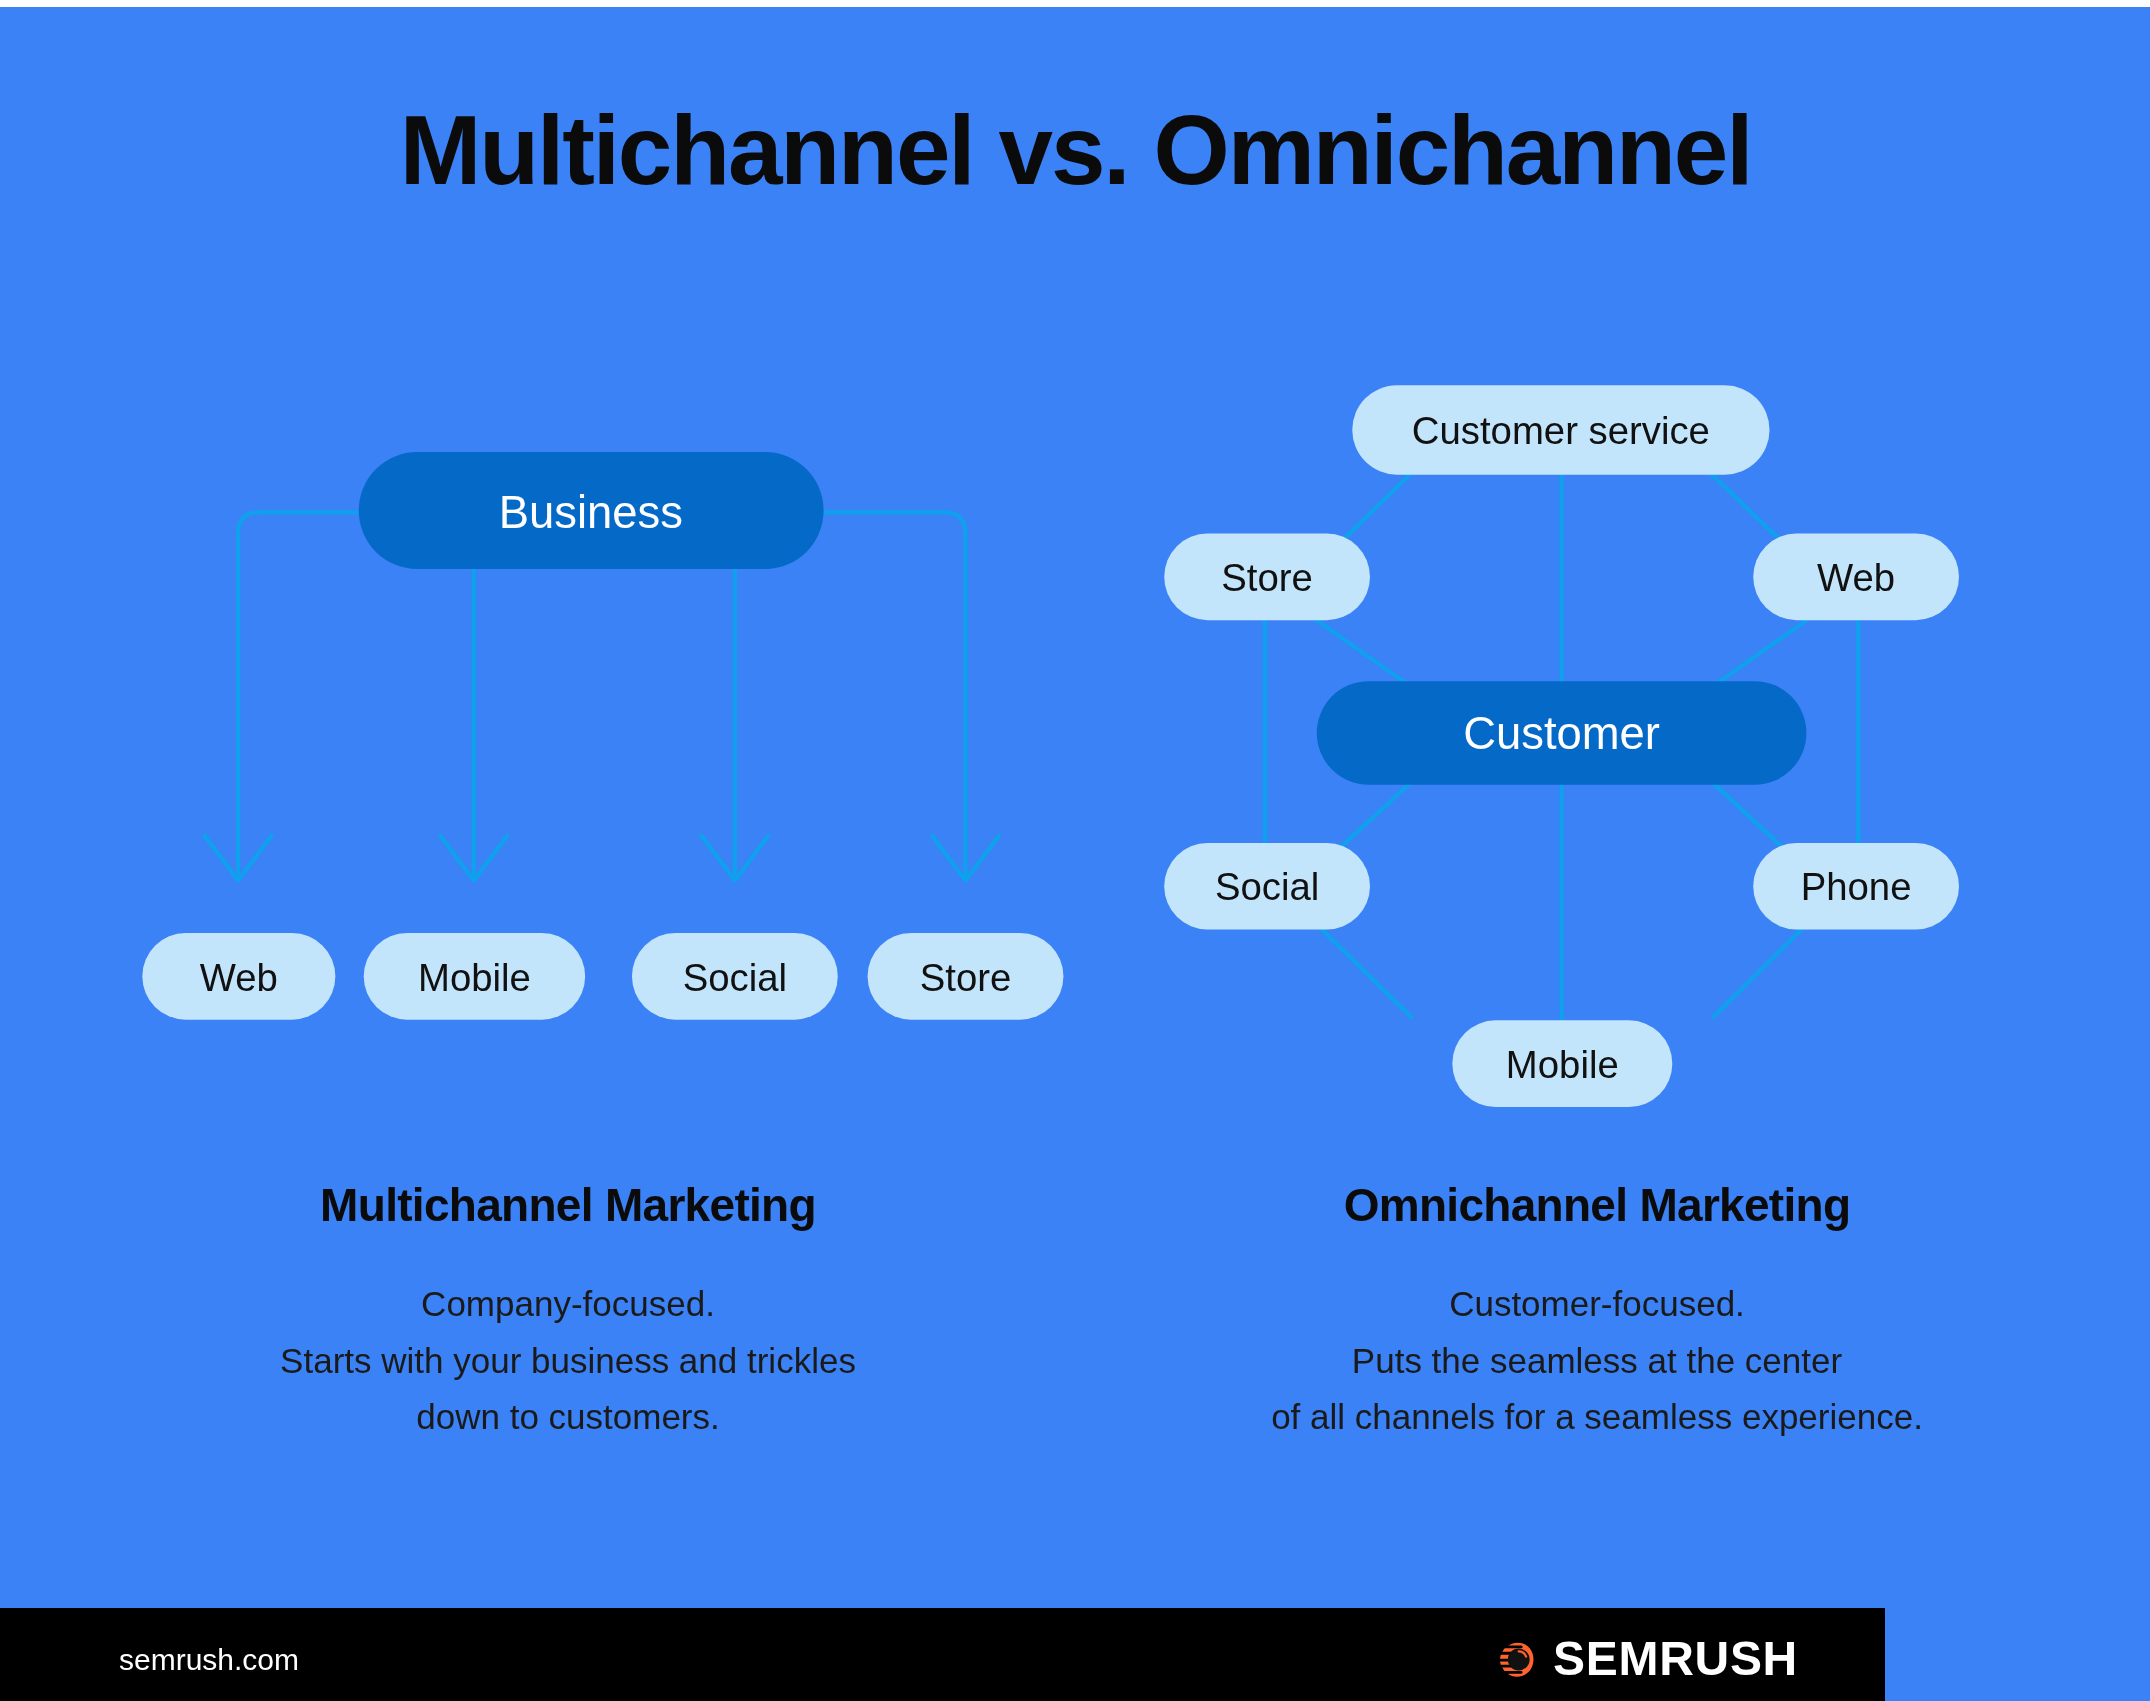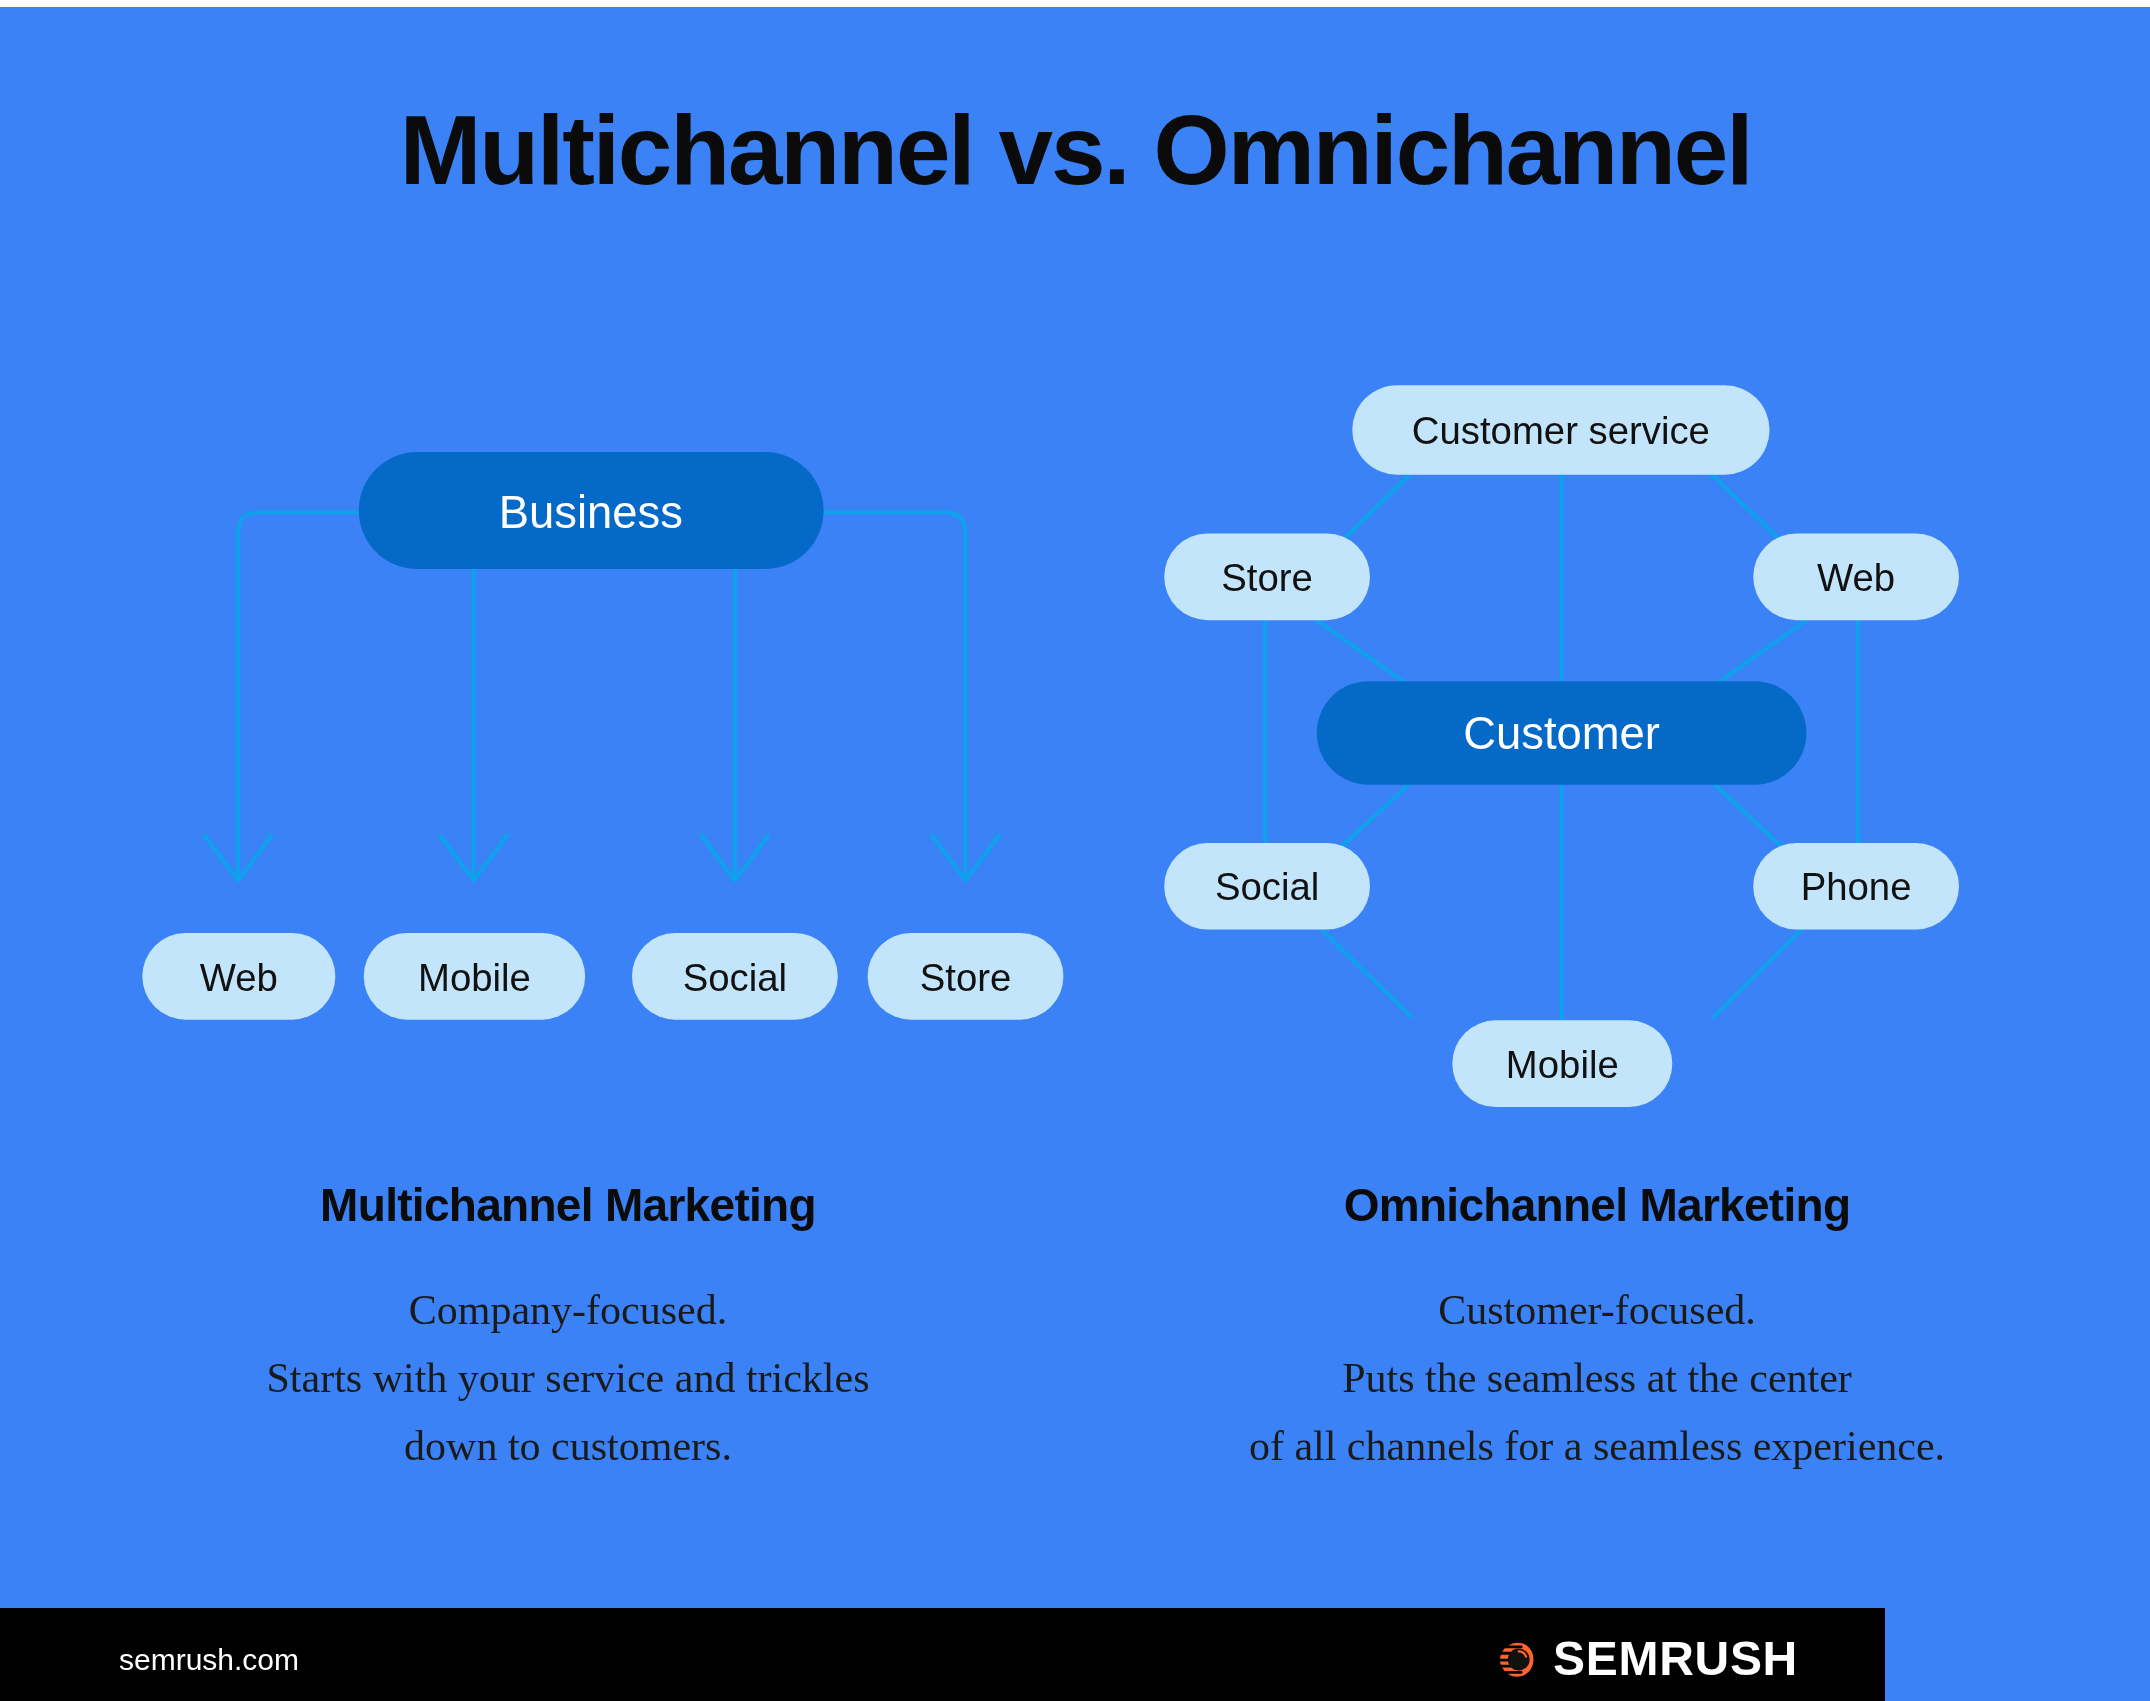--- a/index.html
+++ b/index.html
@@ -74,25 +74,24 @@
   }
   .caption-head {
     font-size: 46px;
     font-weight: 700;
     letter-spacing: -0.7px;
     color: #0b0b0b;
     margin: 0 0 44px 0;
     white-space: nowrap;
   }
   .caption-body {
-    font-size: 42px;
+    font-size: 35px;
     font-weight: 400;
     color: #1a1a1a;
     line-height: 1.62;
-    font-family: Liberation Serif, serif;
   }
   .caption-body div { white-space: nowrap; }
 
   #caption-left  { left: 78px;  top: 1171px; width: 980px; }
   #caption-right { left: 1107px; top: 1171px; width: 980px; }
 
   
   #footer {
     position: absolute;
     left: 0;
@@ -244,21 +243,21 @@
         <rect x="2046" y="1428" width="310" height="122" rx="61" ry="61" fill="#C3E5FB"></rect>
         <text class="node-label" x="2201" y="1490">Mobile</text>
       </g>
     </g>
   </svg>
 
   <div id="caption-left" class="caption-block">
     <div class="caption-head">Multichannel Marketing</div>
     <div class="caption-body">
       <div>Company-focused.</div>
-      <div>Starts with your service and trickles</div>
+      <div>Starts with your business and trickles</div>
       <div>down to customers.</div>
     </div>
   </div>
 
   <div id="caption-right" class="caption-block">
     <div class="caption-head">Omnichannel Marketing</div>
     <div class="caption-body">
       <div>Customer-focused.</div>
       <div>Puts the seamless at the center</div>
       <div>of all channels for a seamless experience.</div>

